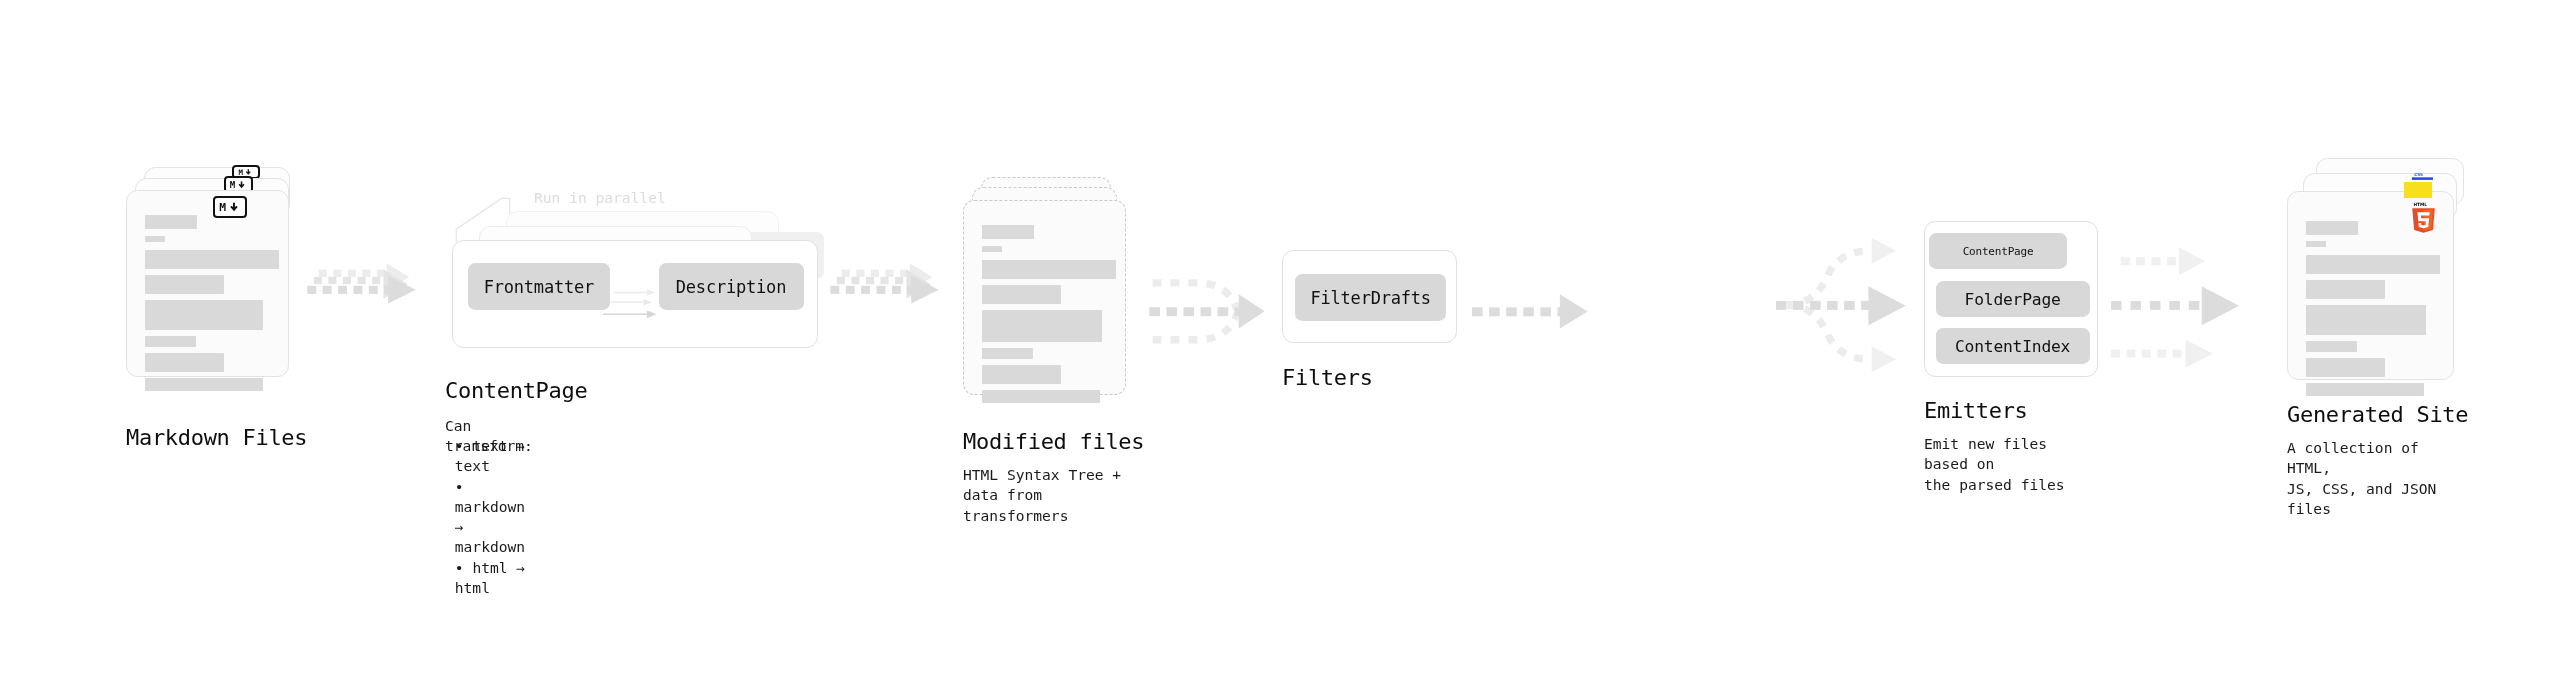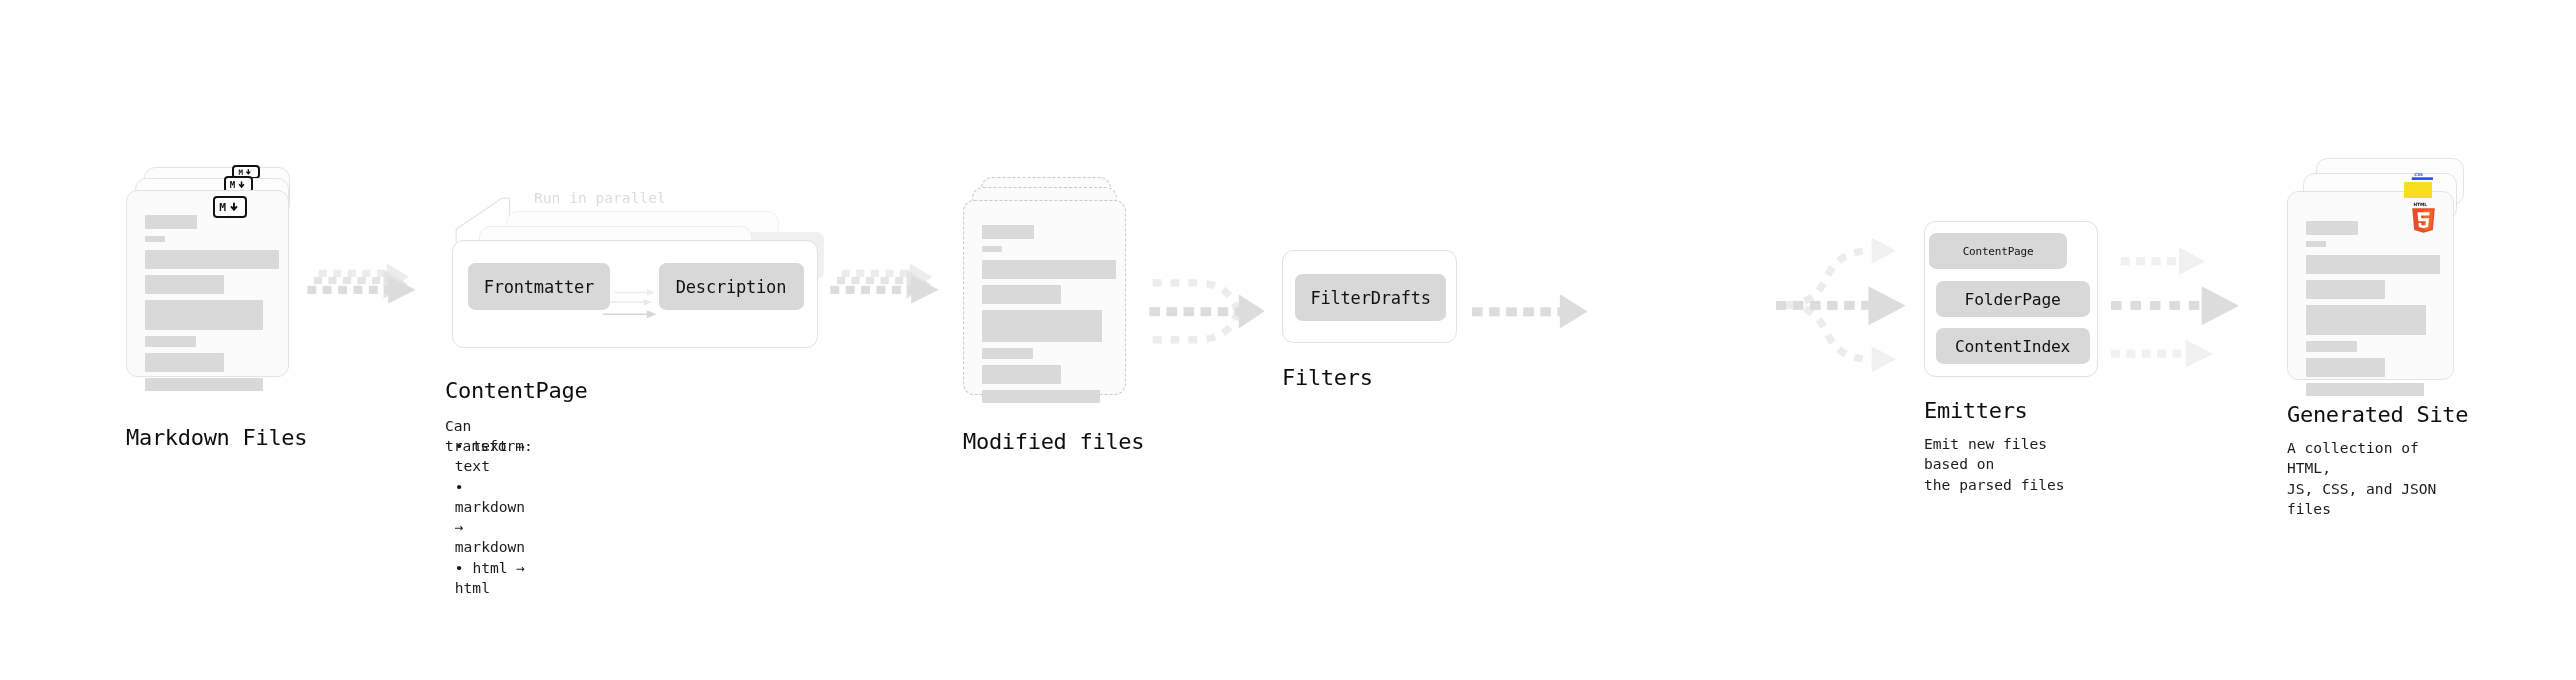--- a/index.html
+++ b/index.html
@@ -293,20 +293,22 @@
           <div class="sk" style="width:134px; height:19.5px; margin-bottom:5.7px;"></div>
           <div class="sk" style="width:79px; height:19.5px; margin-bottom:5.7px;"></div>
           <div class="sk" style="width:120px; height:32px; margin-bottom:5.7px;"></div>
           <div class="sk" style="width:51px; height:11.4px; margin-bottom:5.7px;"></div>
           <div class="sk" style="width:79px; height:19.5px; margin-bottom:5.7px;"></div>
           <div class="sk" style="width:118px; height:13px;"></div>
         </div>
       </div>
     </div>
     <div class="caption-title" style="left:0px; top:252px;">Modified files</div>
+    <div class="caption-sub" style="left:0px; top:288px;">HTML Syntax Tree +
+data from transformers</div>
   </div>
 
   <svg class="arrow-svg" style="left:1138px; top:268px;" width="130" height="98" viewBox="0 0 160 120">
     <path d="M18 18 L72 18 Q112 18 122 52" stroke="#ececec" stroke-width="9" fill="none" stroke-dasharray="11 11" stroke-linecap="butt"></path>
     <path d="M18 88 L72 88 Q112 88 122 55" stroke="#ececec" stroke-width="9" fill="none" stroke-dasharray="11 11" stroke-linecap="butt"></path>
     <g fill="#dcdcdc">
       <rect x="14" y="48" width="13" height="11"></rect>
         <rect x="35" y="48" width="13" height="11"></rect>
       <rect x="56" y="48" width="13" height="11"></rect>
         <rect x="77" y="48" width="13" height="11"></rect>

